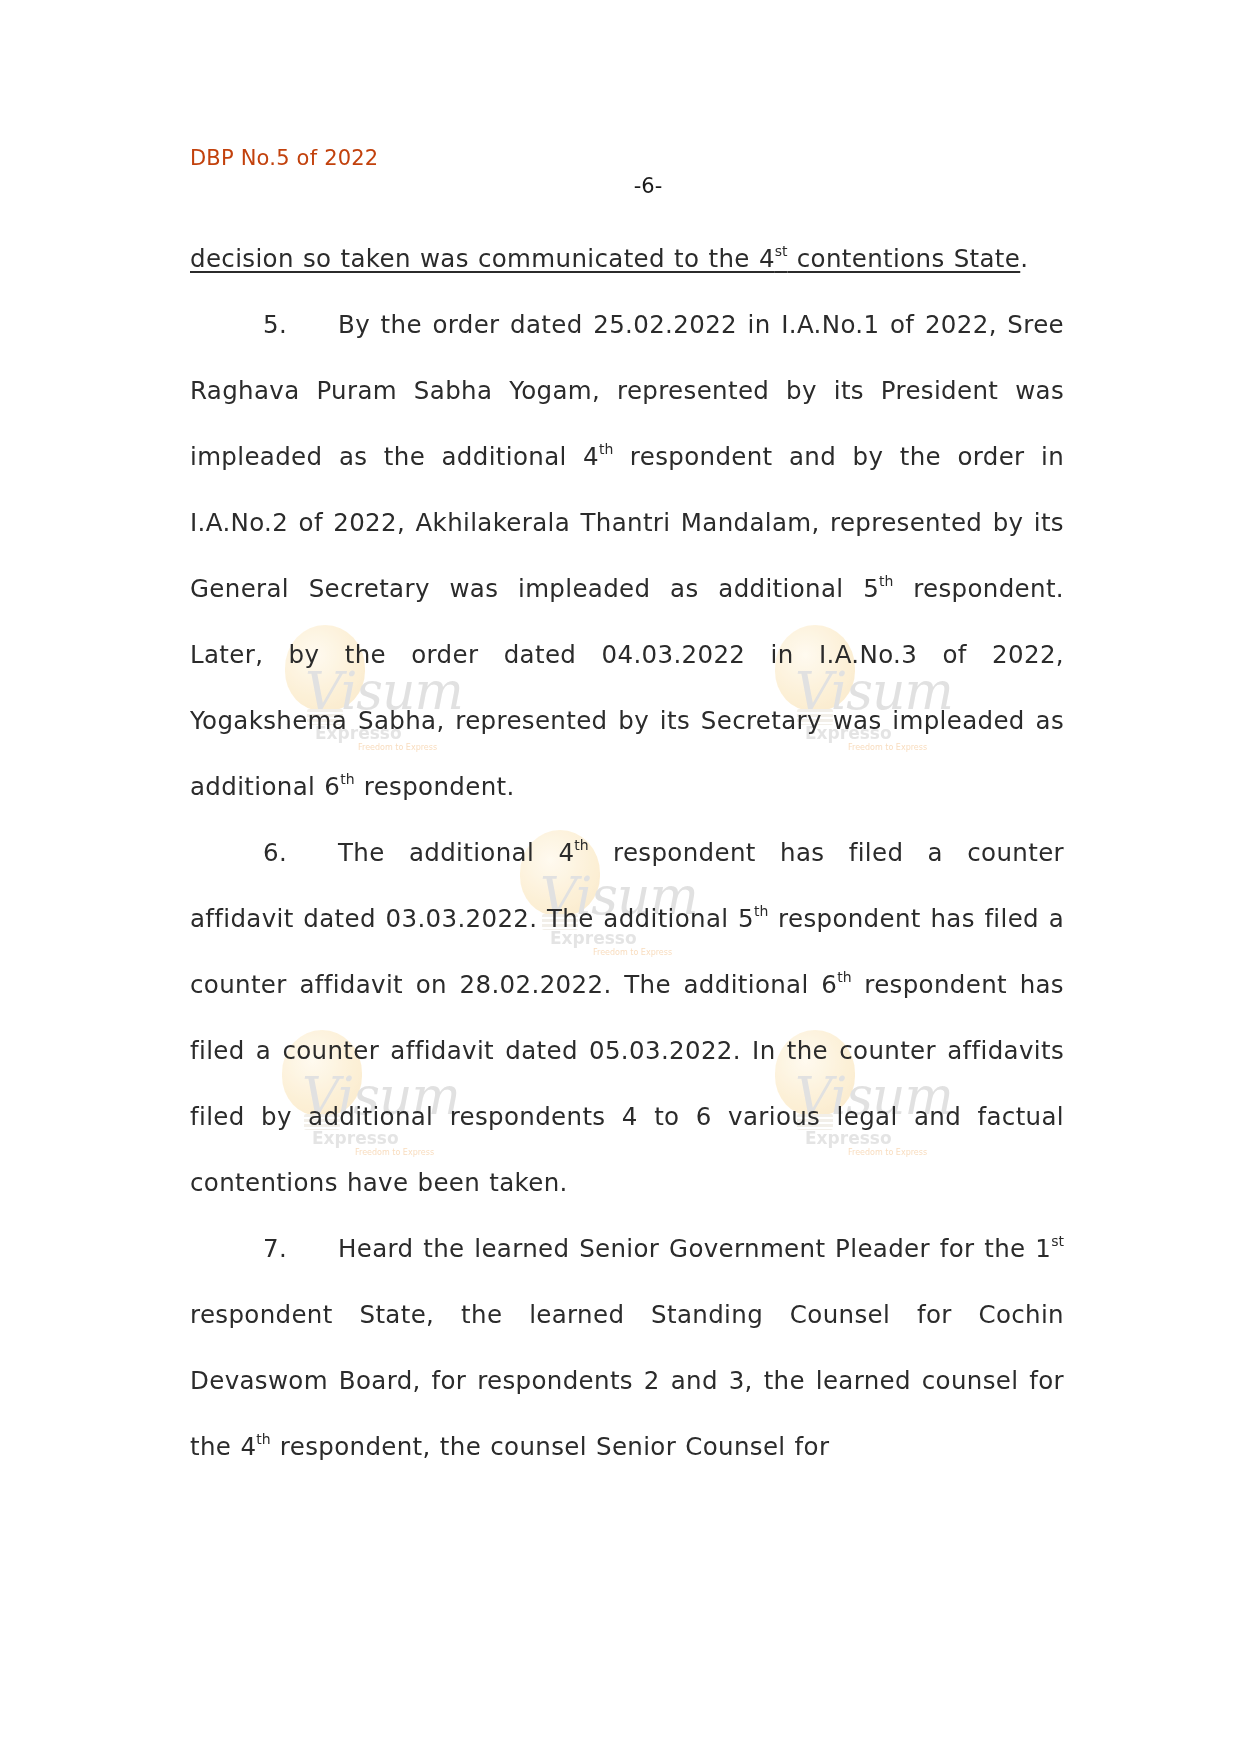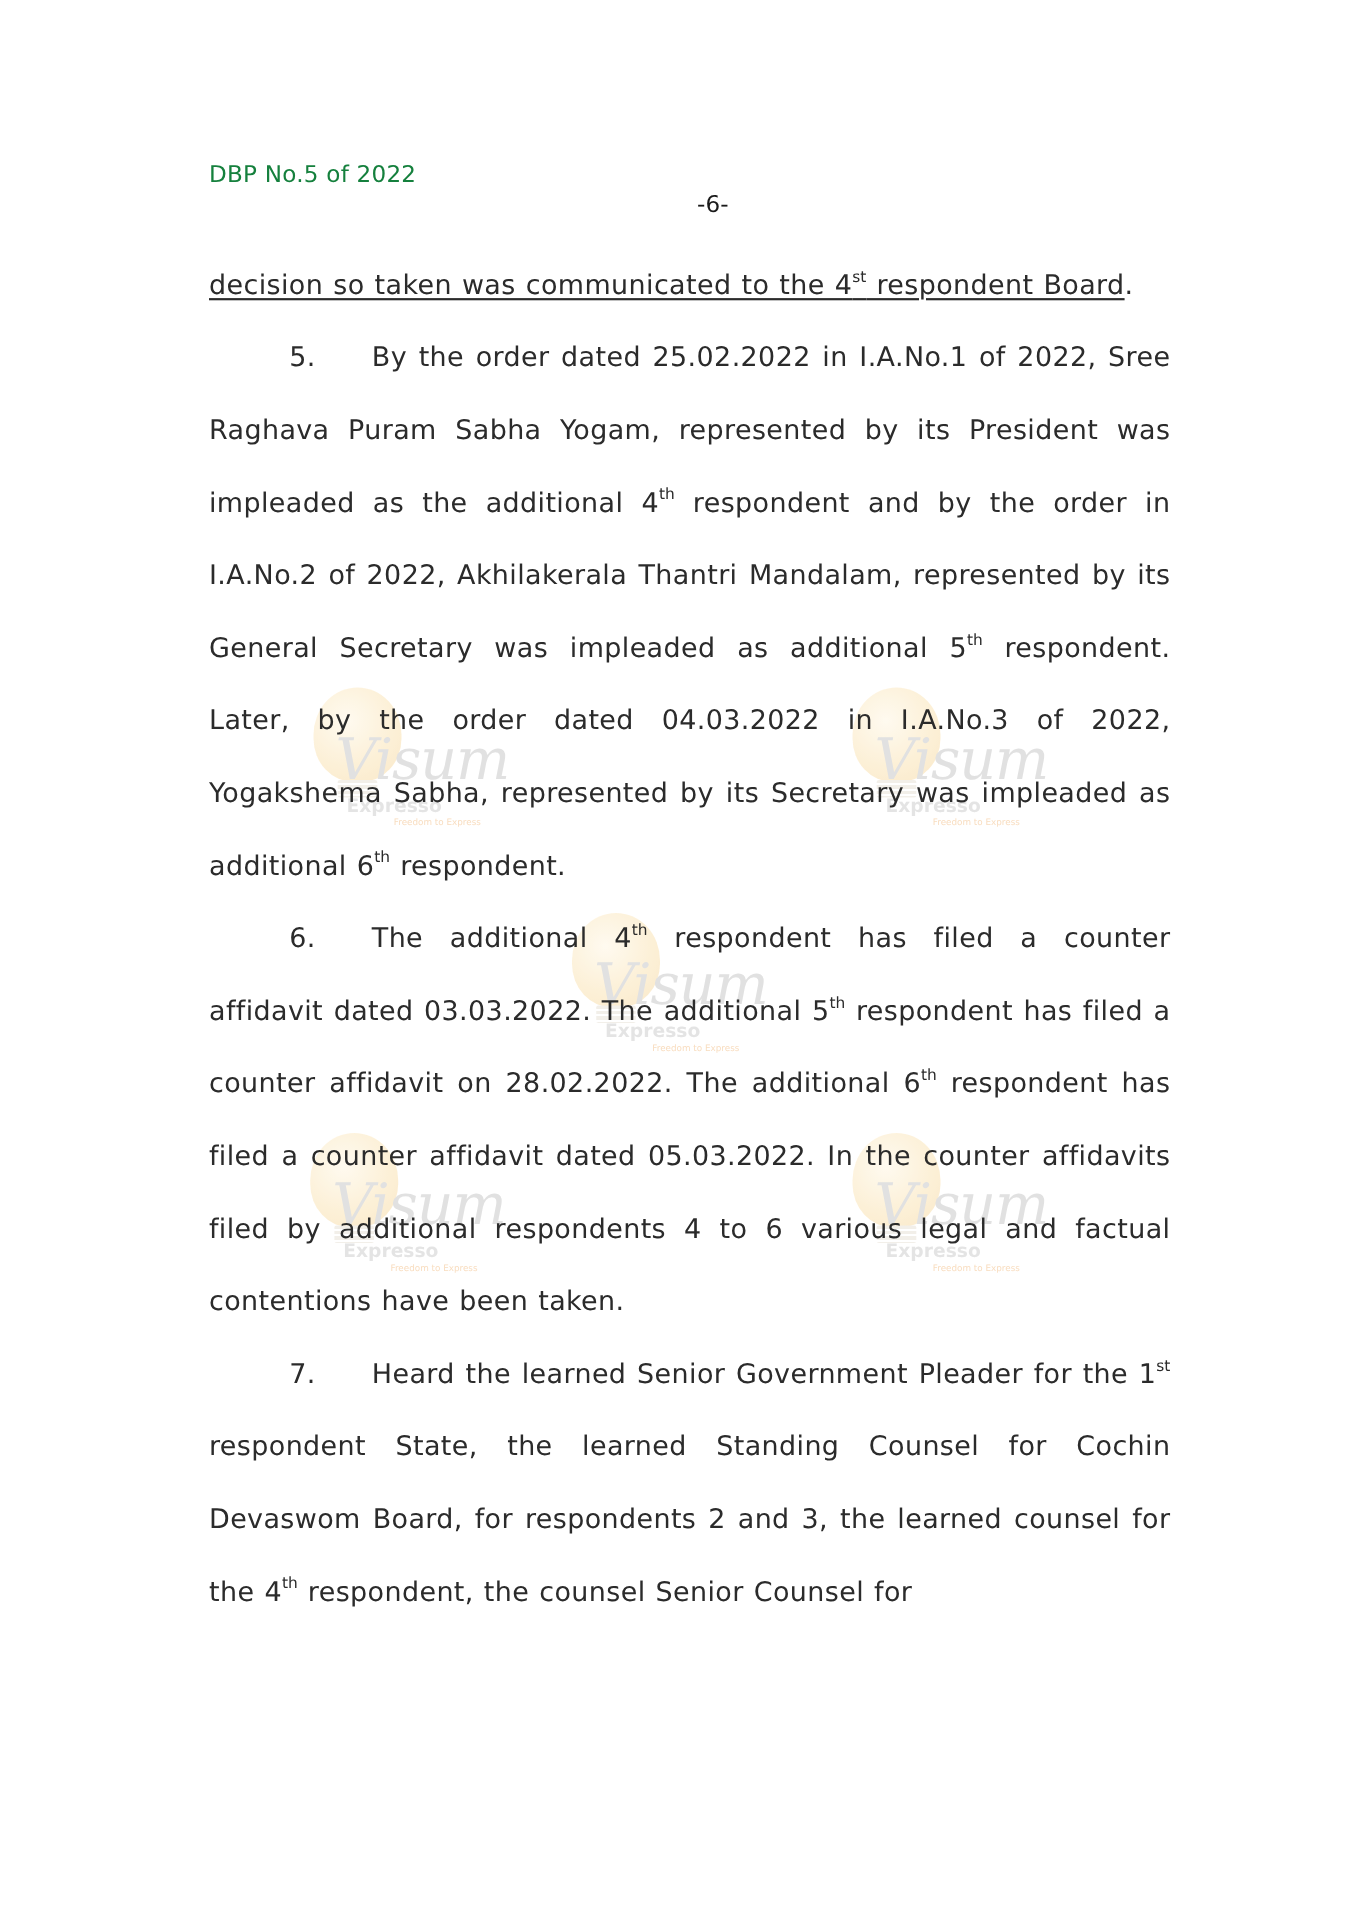--- a/index.html
+++ b/index.html
@@ -13,21 +13,21 @@
     position: relative;
     overflow: hidden;
     font-family: "DejaVu Sans", sans-serif;
     color: #2b2b2b;
   }
   .header-case {
     position: absolute;
     left: 190px;
     top: 146px;
     font-size: 21px;
-    color: #15803d;
+    color: #c2410c;
     letter-spacing: 0.2px;
   }
   .page-number {
     position: absolute;
     left: 0;
     width: 1240px;
     top: 174px;
     text-align: center;
     font-size: 21px;
     color: #1a1a1a;
@@ -158,21 +158,21 @@
   <div class="logo-text">Visum</div>
   <div class="logo-sub">Expresso</div>
   <div class="logo-tag">Freedom to Express</div>
 </div>
 
 <div class="header-case">DBP No.5 of 2022</div>
 <div class="page-number">-6-</div>
 
 <div class="body-text">
 
-  <p class="para"><span class="underline"><span>decision so taken was communicated to the 4</span><sup>st</sup><span> respondent Board</span></span><span>.</span></p>
+  <p class="para"><span class="underline"><span>decision so taken was communicated to the 4</span><sup>st</sup><span> contentions State</span></span><span>.</span></p>
 
   <p class="para"><span class="num">5.</span><span>By the order dated 25.02.2022 in I.A.No.1 of 2022, Sree Raghava Puram Sabha Yogam, represented by its President was impleaded as the additional 4</span><sup>th</sup><span> respondent and by the order in I.A.No.2 of 2022, Akhilakerala Thantri Mandalam, represented by its General Secretary was impleaded as additional 5</span><sup>th</sup><span> respondent. Later, by the order dated 04.03.2022 in I.A.No.3 of 2022, Yogakshema Sabha, represented by its Secretary was impleaded as additional 6</span><sup>th</sup><span> respondent.</span></p>
 
   <p class="para"><span class="num">6.</span><span>The additional 4</span><sup>th</sup><span> respondent has filed a counter affidavit dated 03.03.2022. The additional 5</span><sup>th</sup><span> respondent has filed a counter affidavit on 28.02.2022. The additional 6</span><sup>th</sup><span> respondent has filed a counter affidavit dated 05.03.2022. In the counter affidavits filed by additional respondents 4 to 6 various legal and factual contentions have been taken.</span></p>
 
   <p class="para"><span class="num">7.</span><span>Heard the learned Senior Government Pleader for the 1</span><sup>st</sup><span> respondent State, the learned Standing Counsel for Cochin Devaswom Board, for respondents 2 and 3, the learned counsel for the 4</span><sup>th</sup><span> respondent, the counsel Senior Counsel for</span></p>
 
 </div>
 
 </body></html>

